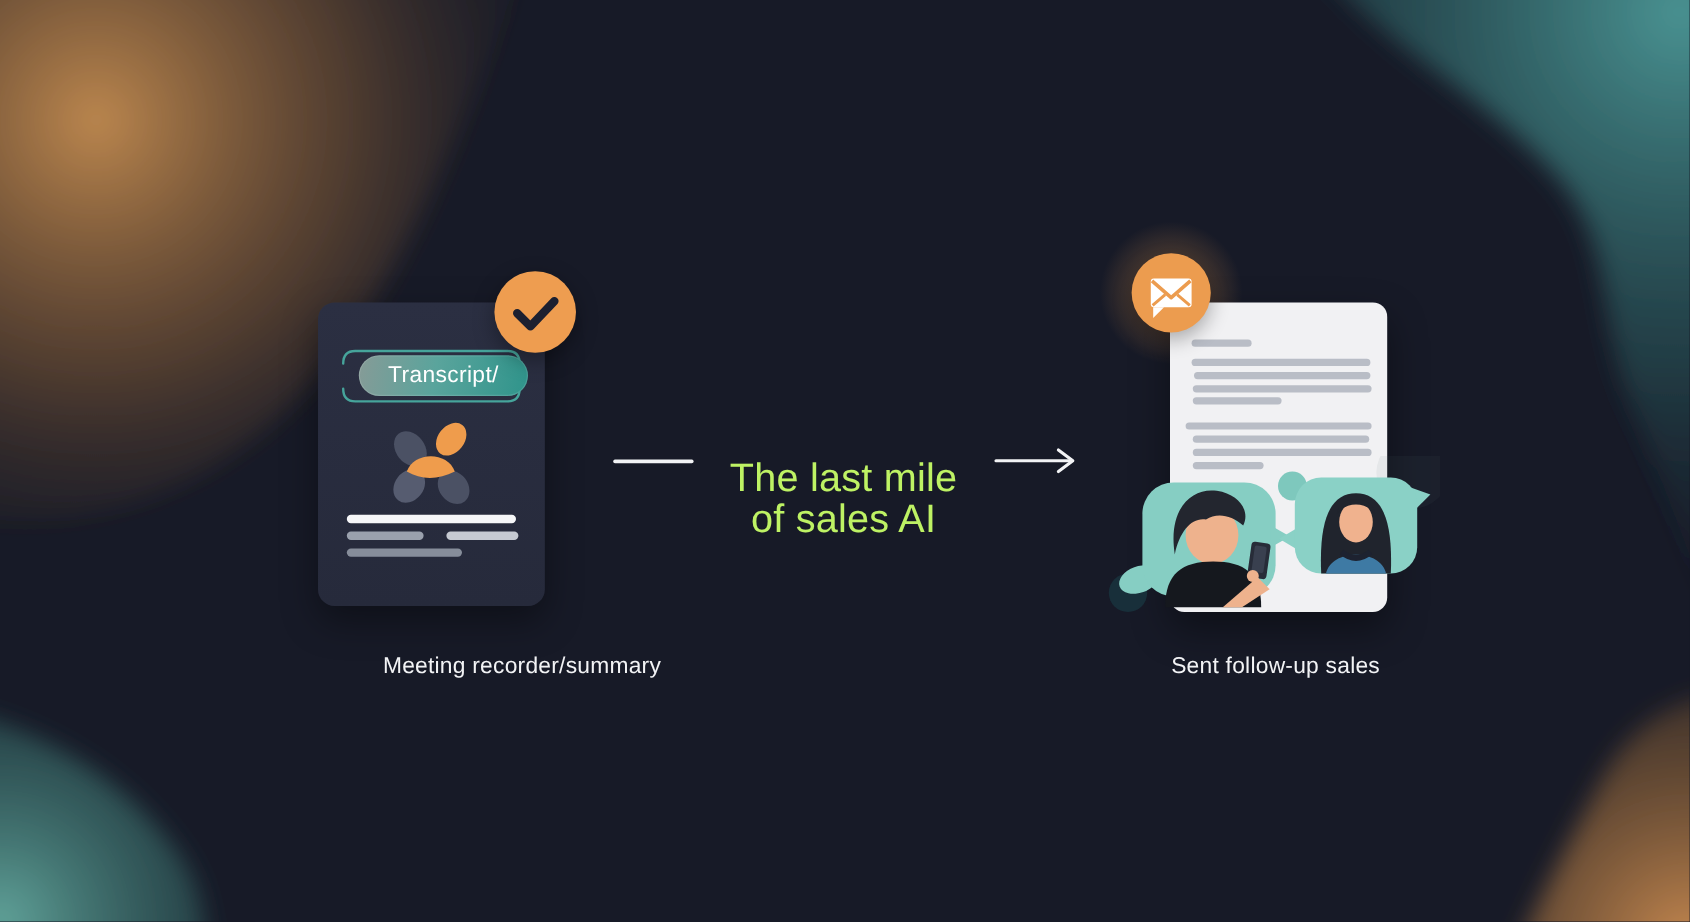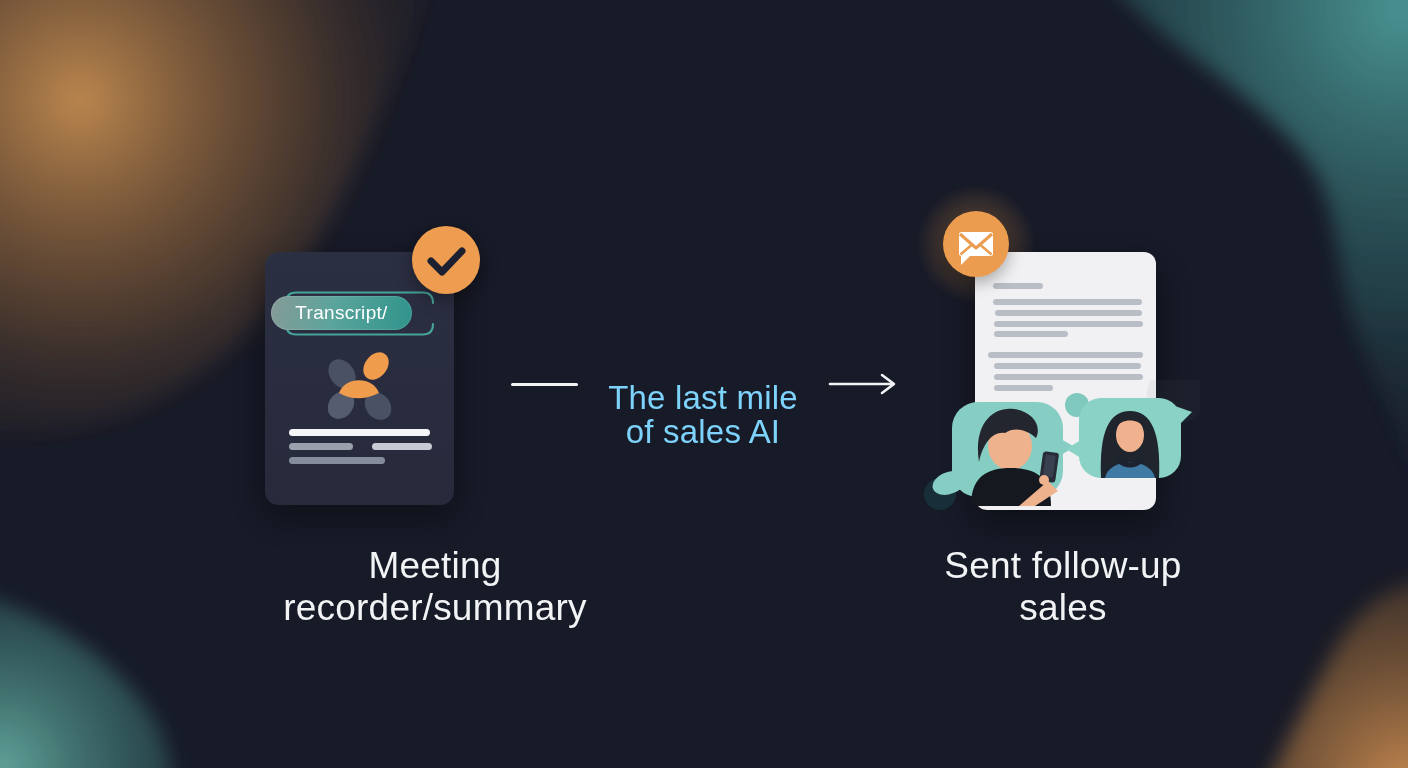--- a/index.html
+++ b/index.html
@@ -17,46 +17,46 @@
     position:absolute;left:265px;top:252px;width:189px;height:253px;
     background:linear-gradient(180deg,#2b2f42 0%,#262a3b 100%);
     border-radius:14px;box-shadow:0 12px 30px rgba(0,0,0,.38);
   }
   .check-badge{
     position:absolute;left:412px;top:226px;width:68px;height:68px;border-radius:50%;
     background:#ee9d50;box-shadow:0 6px 18px rgba(0,0,0,.35);
   }
   .bracket{position:absolute;left:19px;top:38px;}
   .pill{
-    position:absolute;left:6px;top:44px;width:141px;height:34px;border-radius:17px;
+    position:absolute;left:34px;top:44px;width:141px;height:34px;border-radius:17px;
     background:linear-gradient(100deg,#869b97 0%,#5aa49c 45%,#2f948b 100%);
     display:flex;align-items:center;justify-content:center;
     color:#fff;font-size:19px;letter-spacing:.3px;font-weight:500;
     box-shadow:inset 0 0 0 1px rgba(255,255,255,.12);
   }
   .flower{position:absolute;left:58px;top:99px;}
   .line{position:absolute;height:7px;border-radius:4px;}
   .l1{left:24px;top:177px;width:141px;background:#f5f6f8;}
   .l2a{left:24px;top:191px;width:64px;background:#9aa1ad;}
   .l2b{left:107px;top:191px;width:60px;background:#c6cad2;}
   .l3{left:24px;top:205px;width:96px;background:#868d9a;}
 
   .caption{
-    position:absolute;color:#f2f3f5;font-size:37px;font-weight:500;
+    position:absolute;color:#f2f3f5;font-size:19px;font-weight:500;
     text-align:center;letter-spacing:.2px;
   }
   .caption-left{left:245px;top:545px;width:380px;}
   .caption-right{left:903px;top:545px;width:320px;}
 
   
   .dash-line{position:absolute;left:511px;top:383px;width:67px;height:3px;background:#f2f3f5;border-radius:2px;}
   .arrow{position:absolute;left:828px;top:370px;}
   .center-title{
     position:absolute;left:553px;top:381px;width:300px;text-align:center;
-    color:#7dd3fc;font-size:33px;line-height:34px;font-weight:500;letter-spacing:.2px;
+    color:#bef264;font-size:33px;line-height:34px;font-weight:500;letter-spacing:.2px;
   }
 
   
   .mail-glow{
     position:absolute;left:916px;top:184px;width:120px;height:120px;border-radius:50%;
     background:radial-gradient(circle, rgba(238,160,80,.45) 0%, rgba(238,160,80,0) 70%);
   }
   .mail-badge{
     position:absolute;left:943px;top:211px;width:66px;height:66px;border-radius:50%;
     background:#ec9c4f;box-shadow:0 6px 16px rgba(0,0,0,.3);

